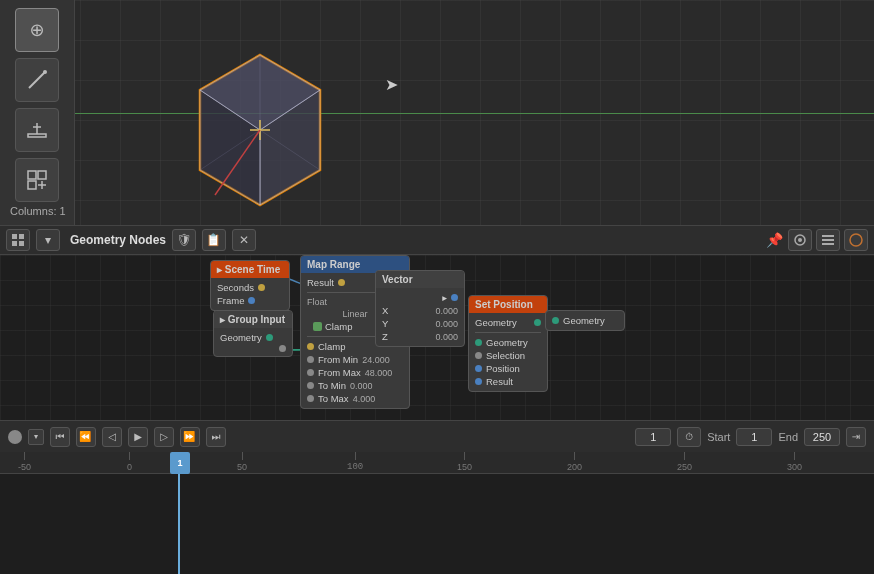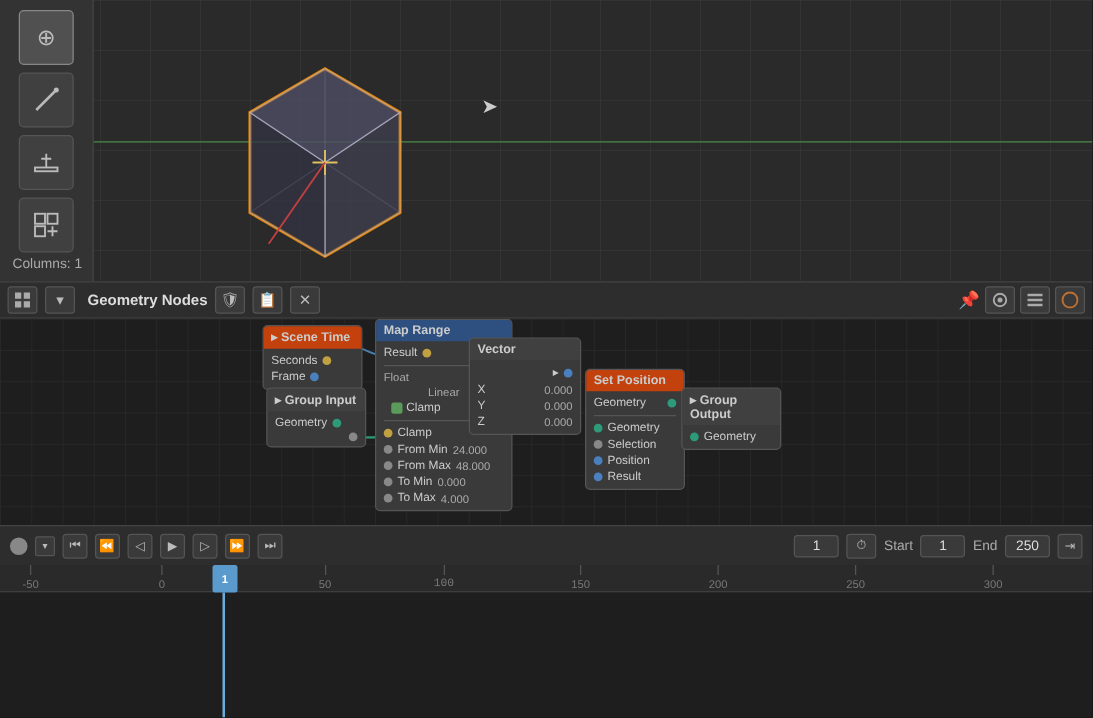--- a/index.html
+++ b/index.html
@@ -631,23 +631,20 @@
       <div class="node-row has-input dot-blue">
         <span>Position</span>
       </div>
       <div class="node-row has-input dot-blue">
         <span>Result</span>
       </div>
     </div>
   </div>
 
   <div class="node" style="left:545px; top:55px; width:78px;">
-    <div class="node-header dark">
-      <span>▸ Group Output</span>
-    </div>
     <div class="node-body">
       <div class="node-row has-input dot-teal">
         <span>Geometry</span>
       </div>
     </div>
   </div>
 
 </div>
 
 <div id="timeline-header">
@@ -673,21 +670,21 @@
 <div id="timeline-ruler">
   <div class="ruler-inner">
     <div class="ruler-mark" style="left:18px;">
       <div class="ruler-line"></div>
         <span>-50</span>
     </div>
     <div class="ruler-mark" style="left:127px;">
       <div class="ruler-line"></div>
         <span>0</span>
     </div>
-    <div class="ruler-mark" style="left:255px;align-items:center;">
+    <div class="ruler-mark" style="left:237px;align-items:center;">
       <div class="ruler-line"></div>
         <span>50</span>
     </div>
     <div class="ruler-mark" style="left:347px;font-family:Liberation Mono, monospace;">
       <div class="ruler-line"></div>
         <span>100</span>
     </div>
     <div class="ruler-mark" style="left:457px;">
       <div class="ruler-line"></div>
         <span>150</span>

